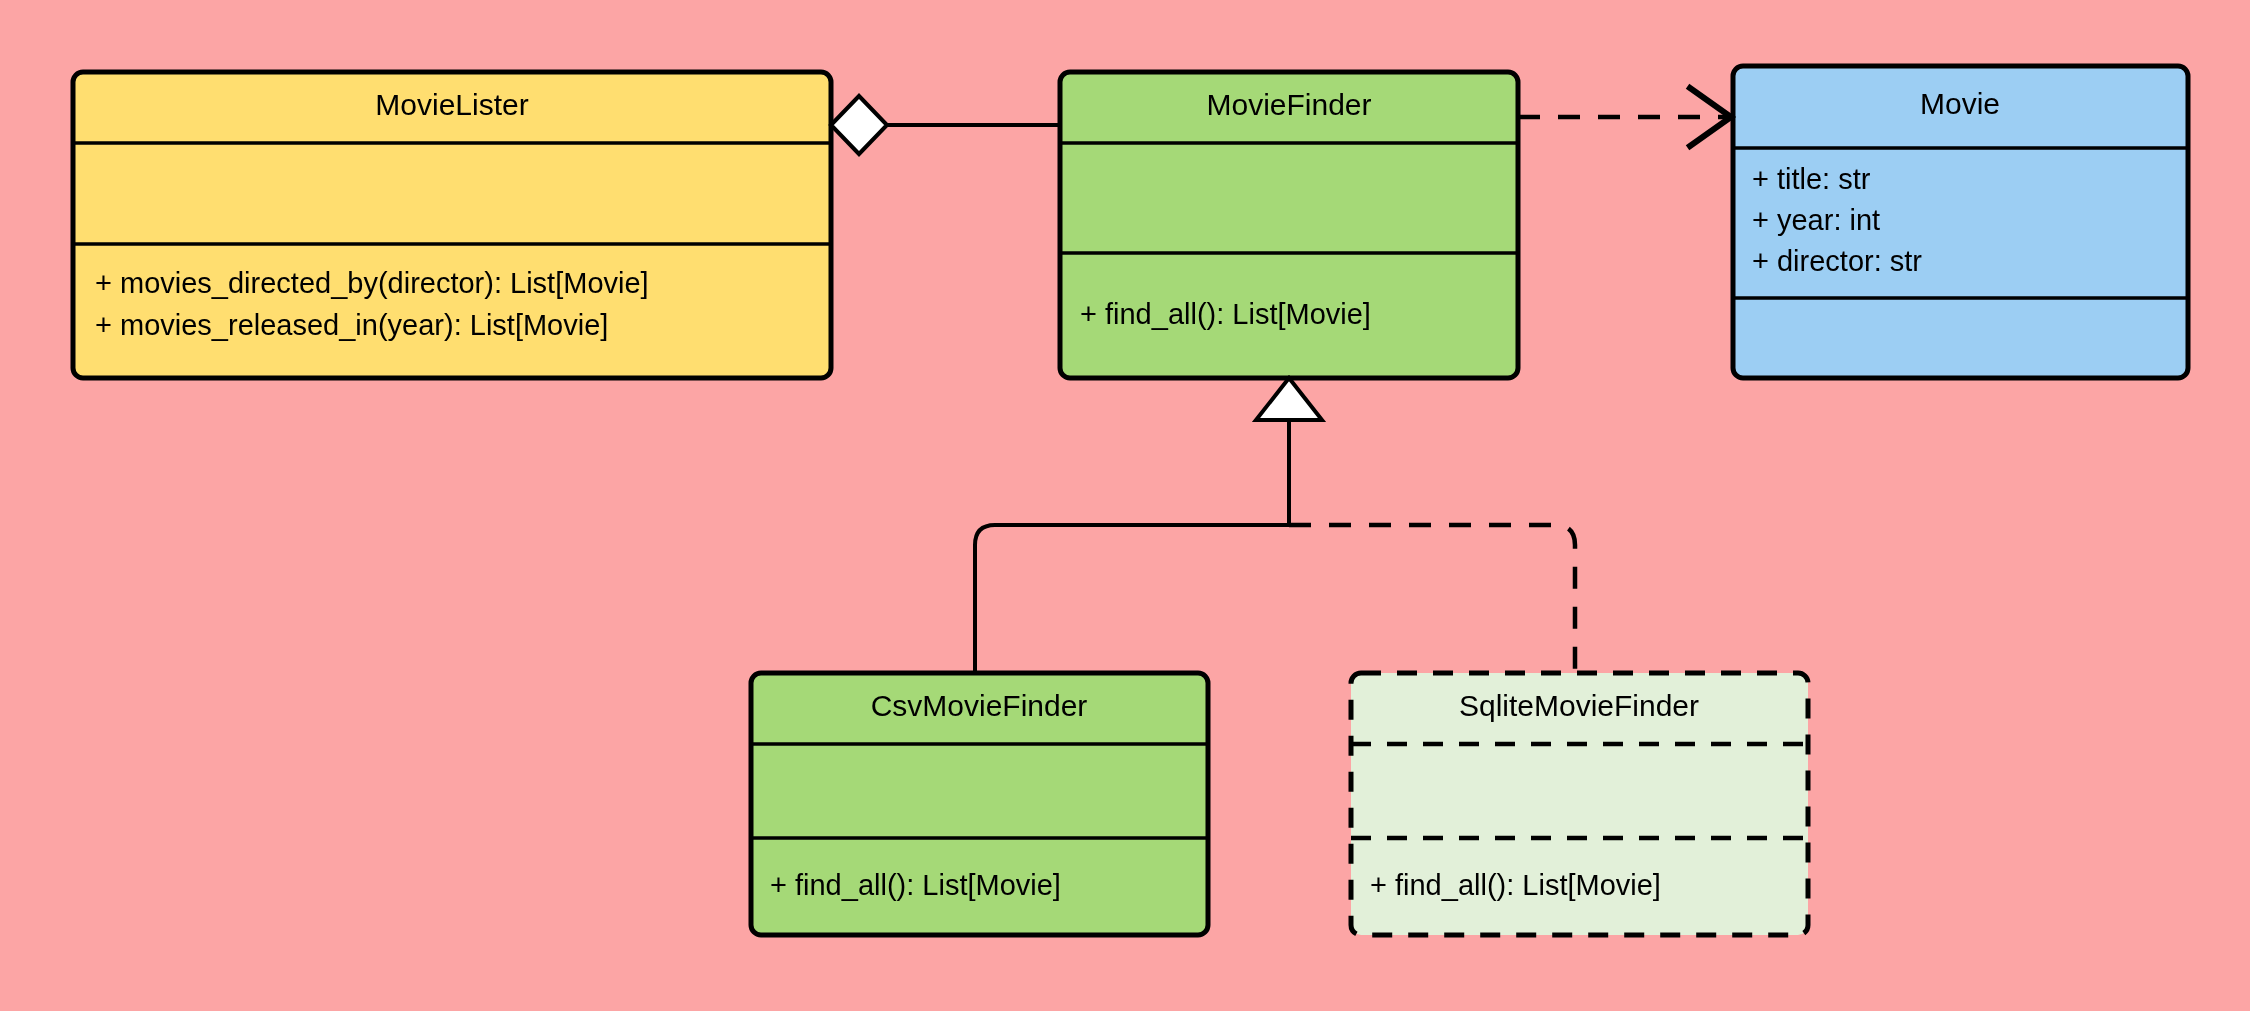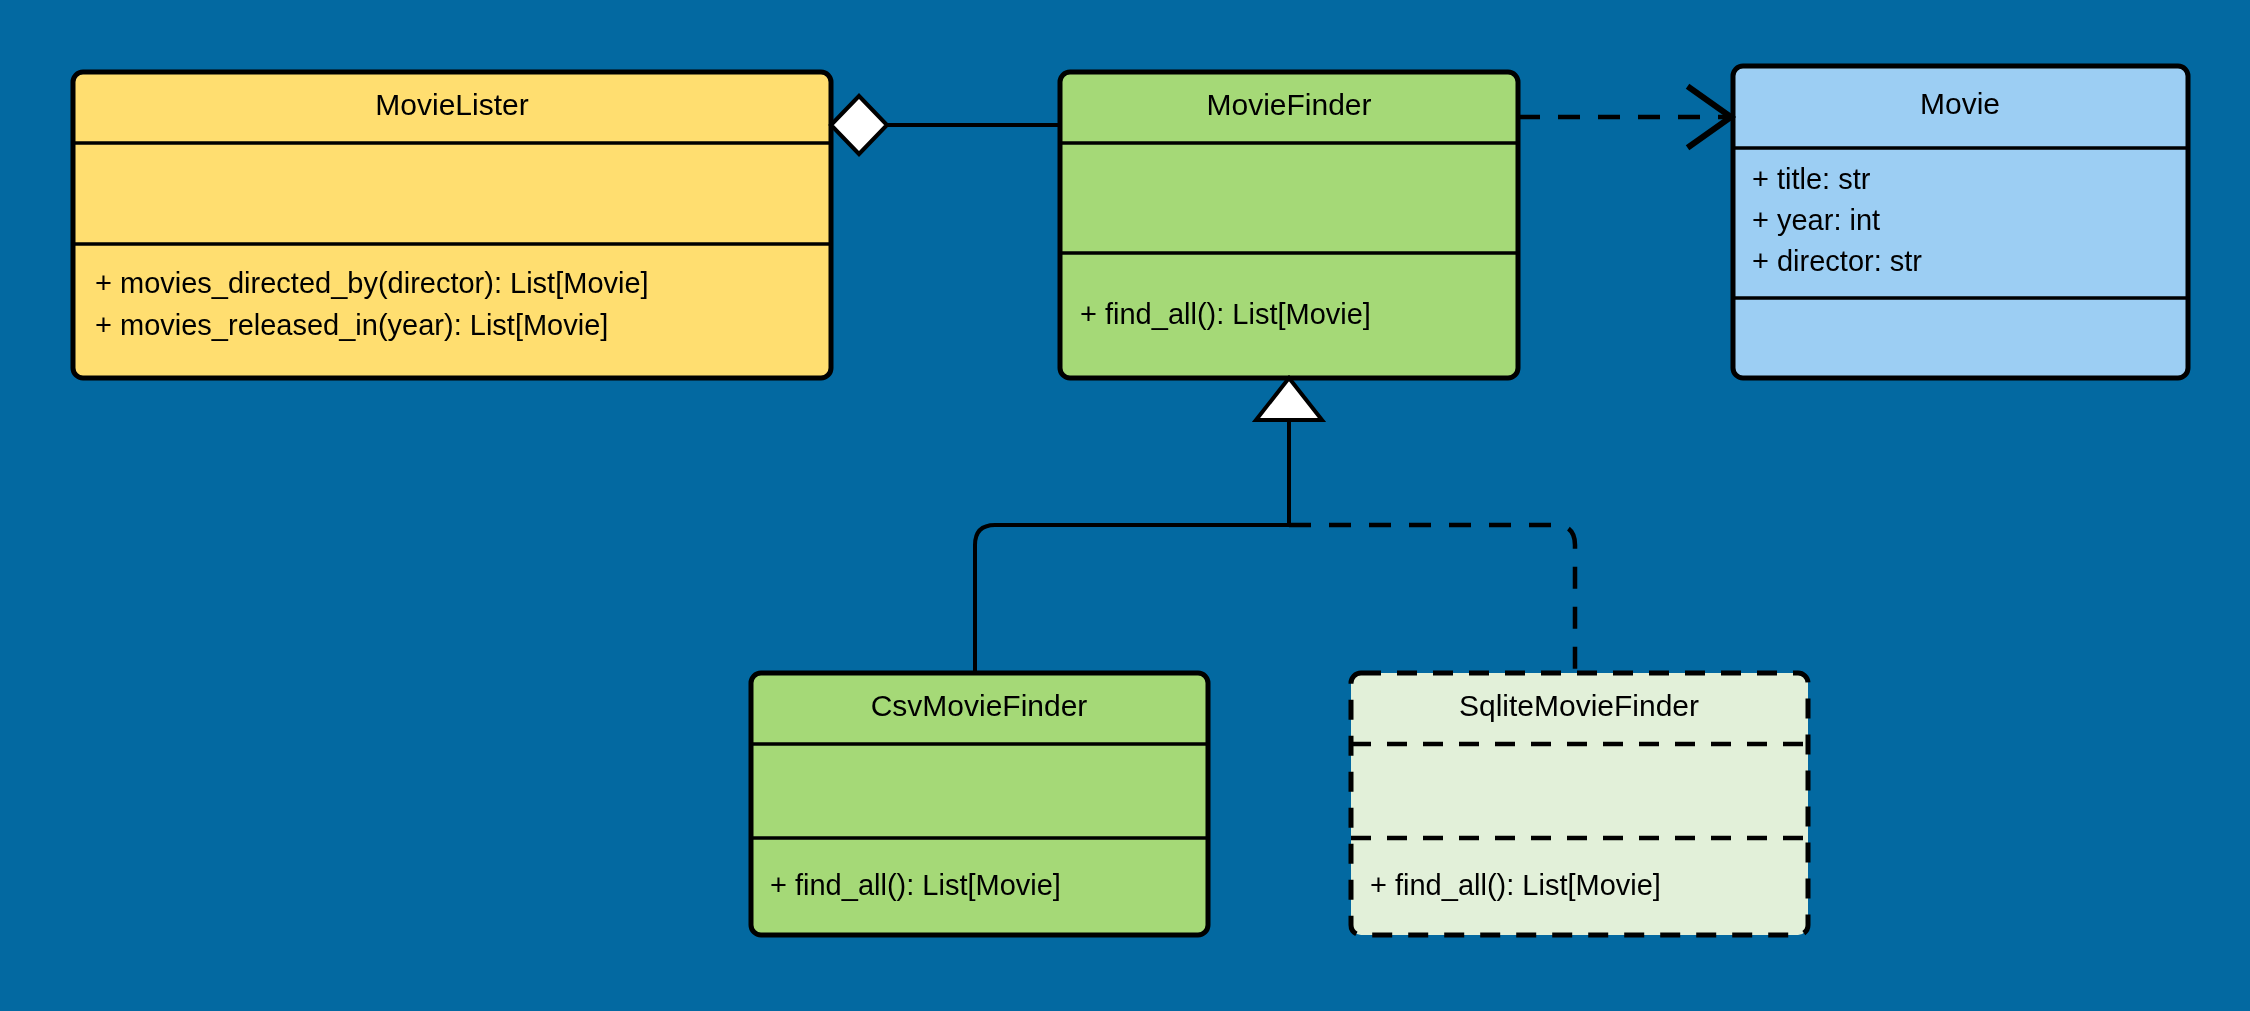--- a/index.html
+++ b/index.html
@@ -10,21 +10,21 @@
   body {
     width: 2250px;
     height: 1011px;
     font-family: "Liberation Sans", sans-serif;
     overflow: hidden;
   }
   #diagram-root {
     position: relative;
     width: 2250px;
     height: 1011px;
-    background: #0369a1;
+    background: #fca5a5;
   }
   svg#uml-canvas {
     display: block;
     width: 2250px;
     height: 1011px;
   }
   .cls-box-fill { stroke: #000000; }
   .cls-divider { stroke: #000000; stroke-width: 3.5; }
   .cls-name-text {
     font-family: "Liberation Sans", sans-serif;

